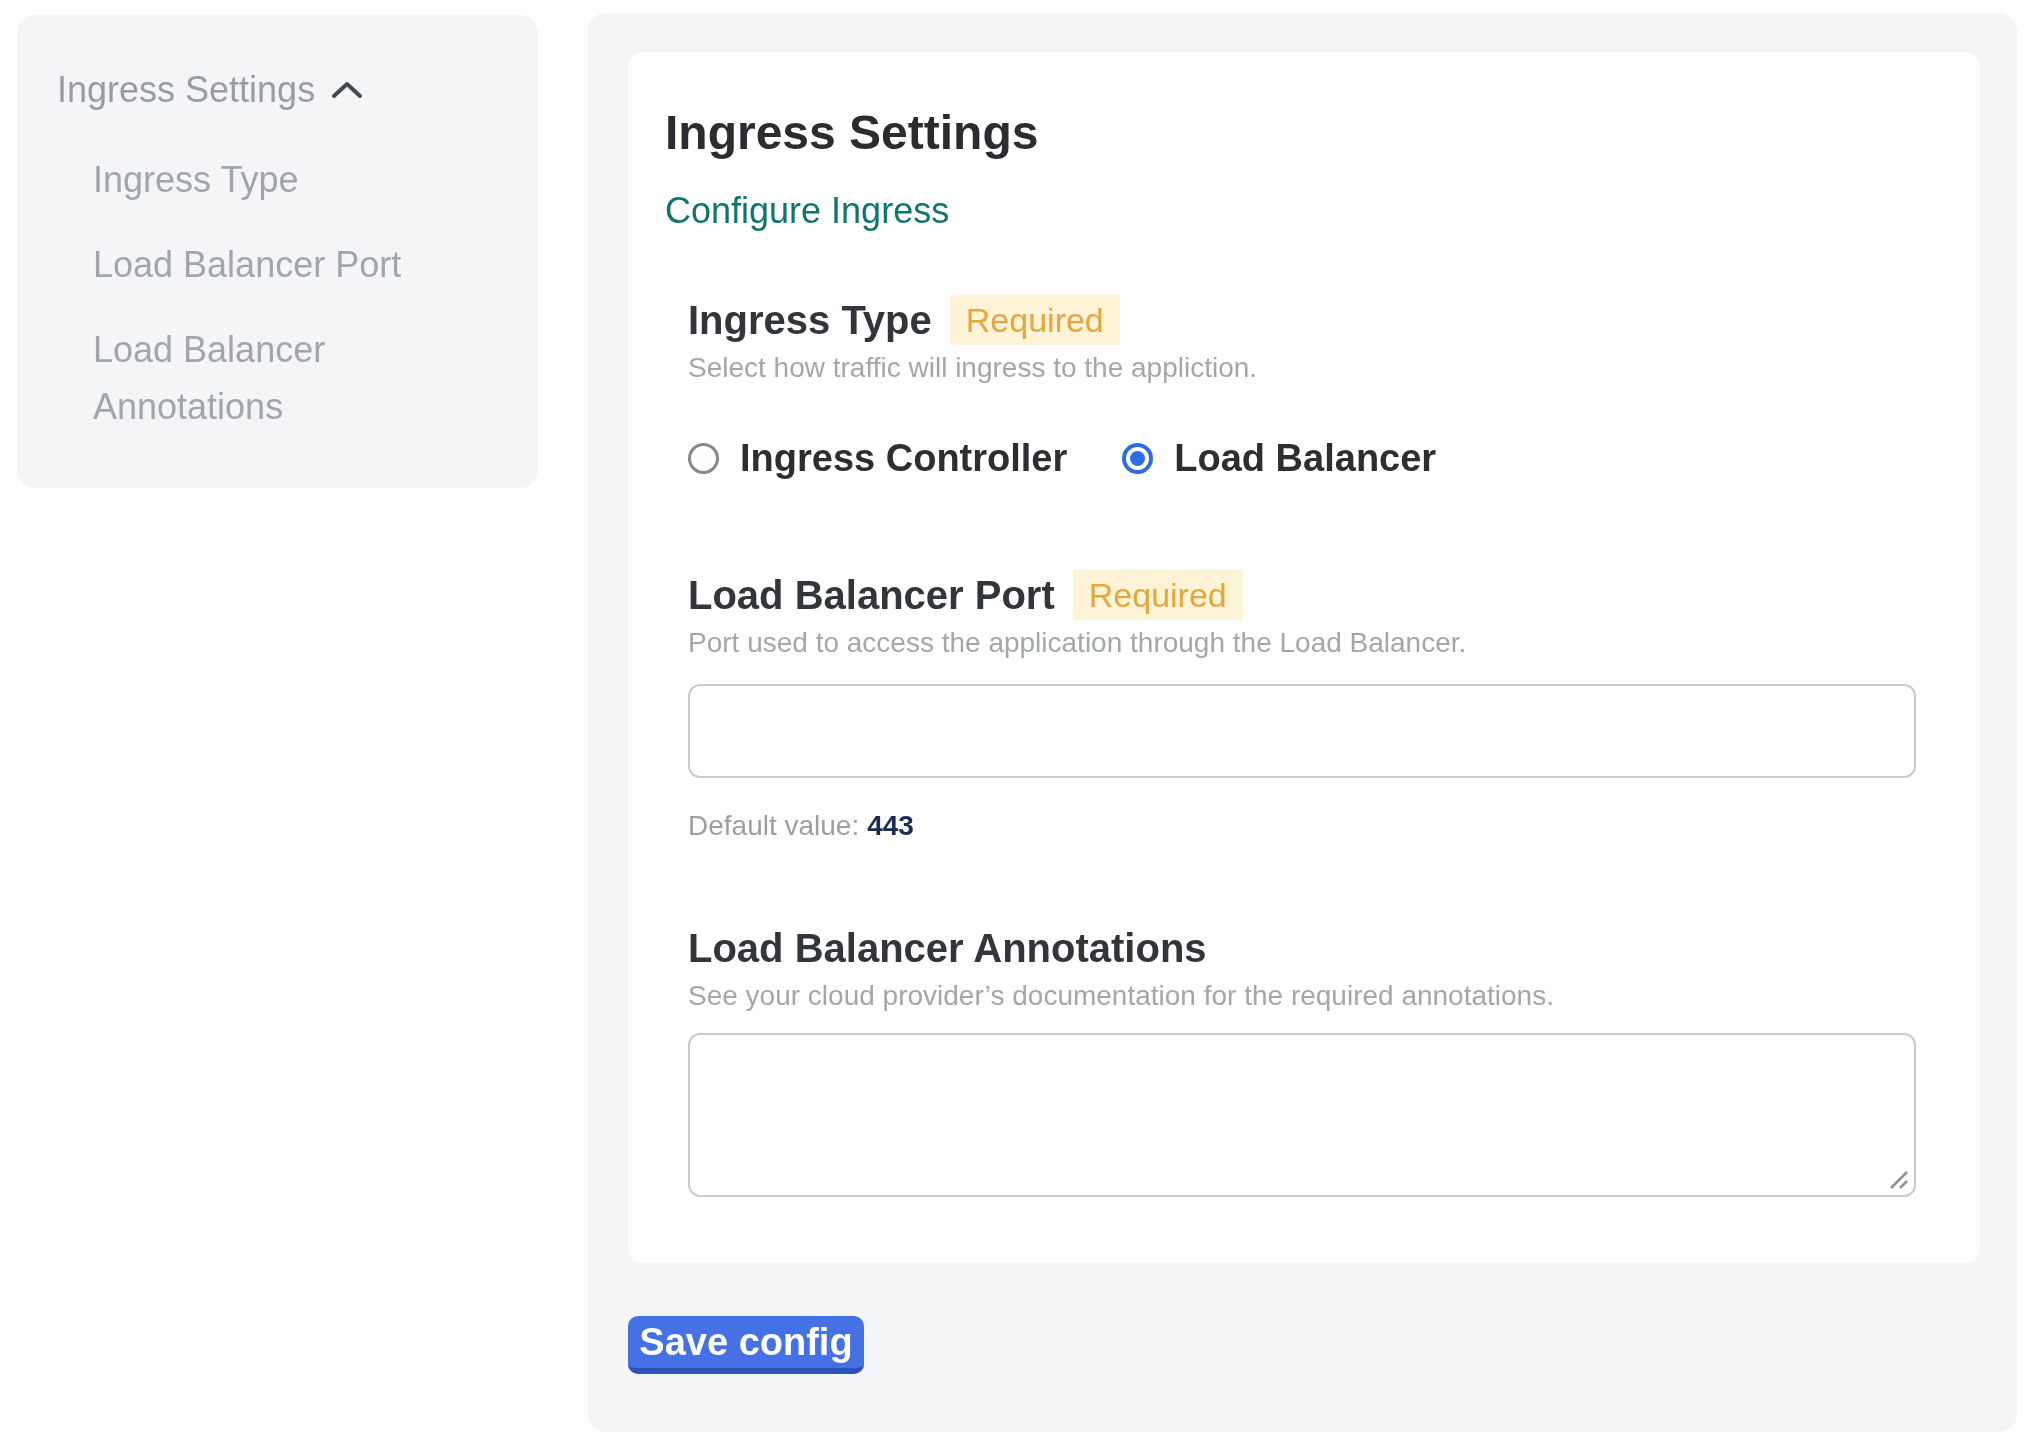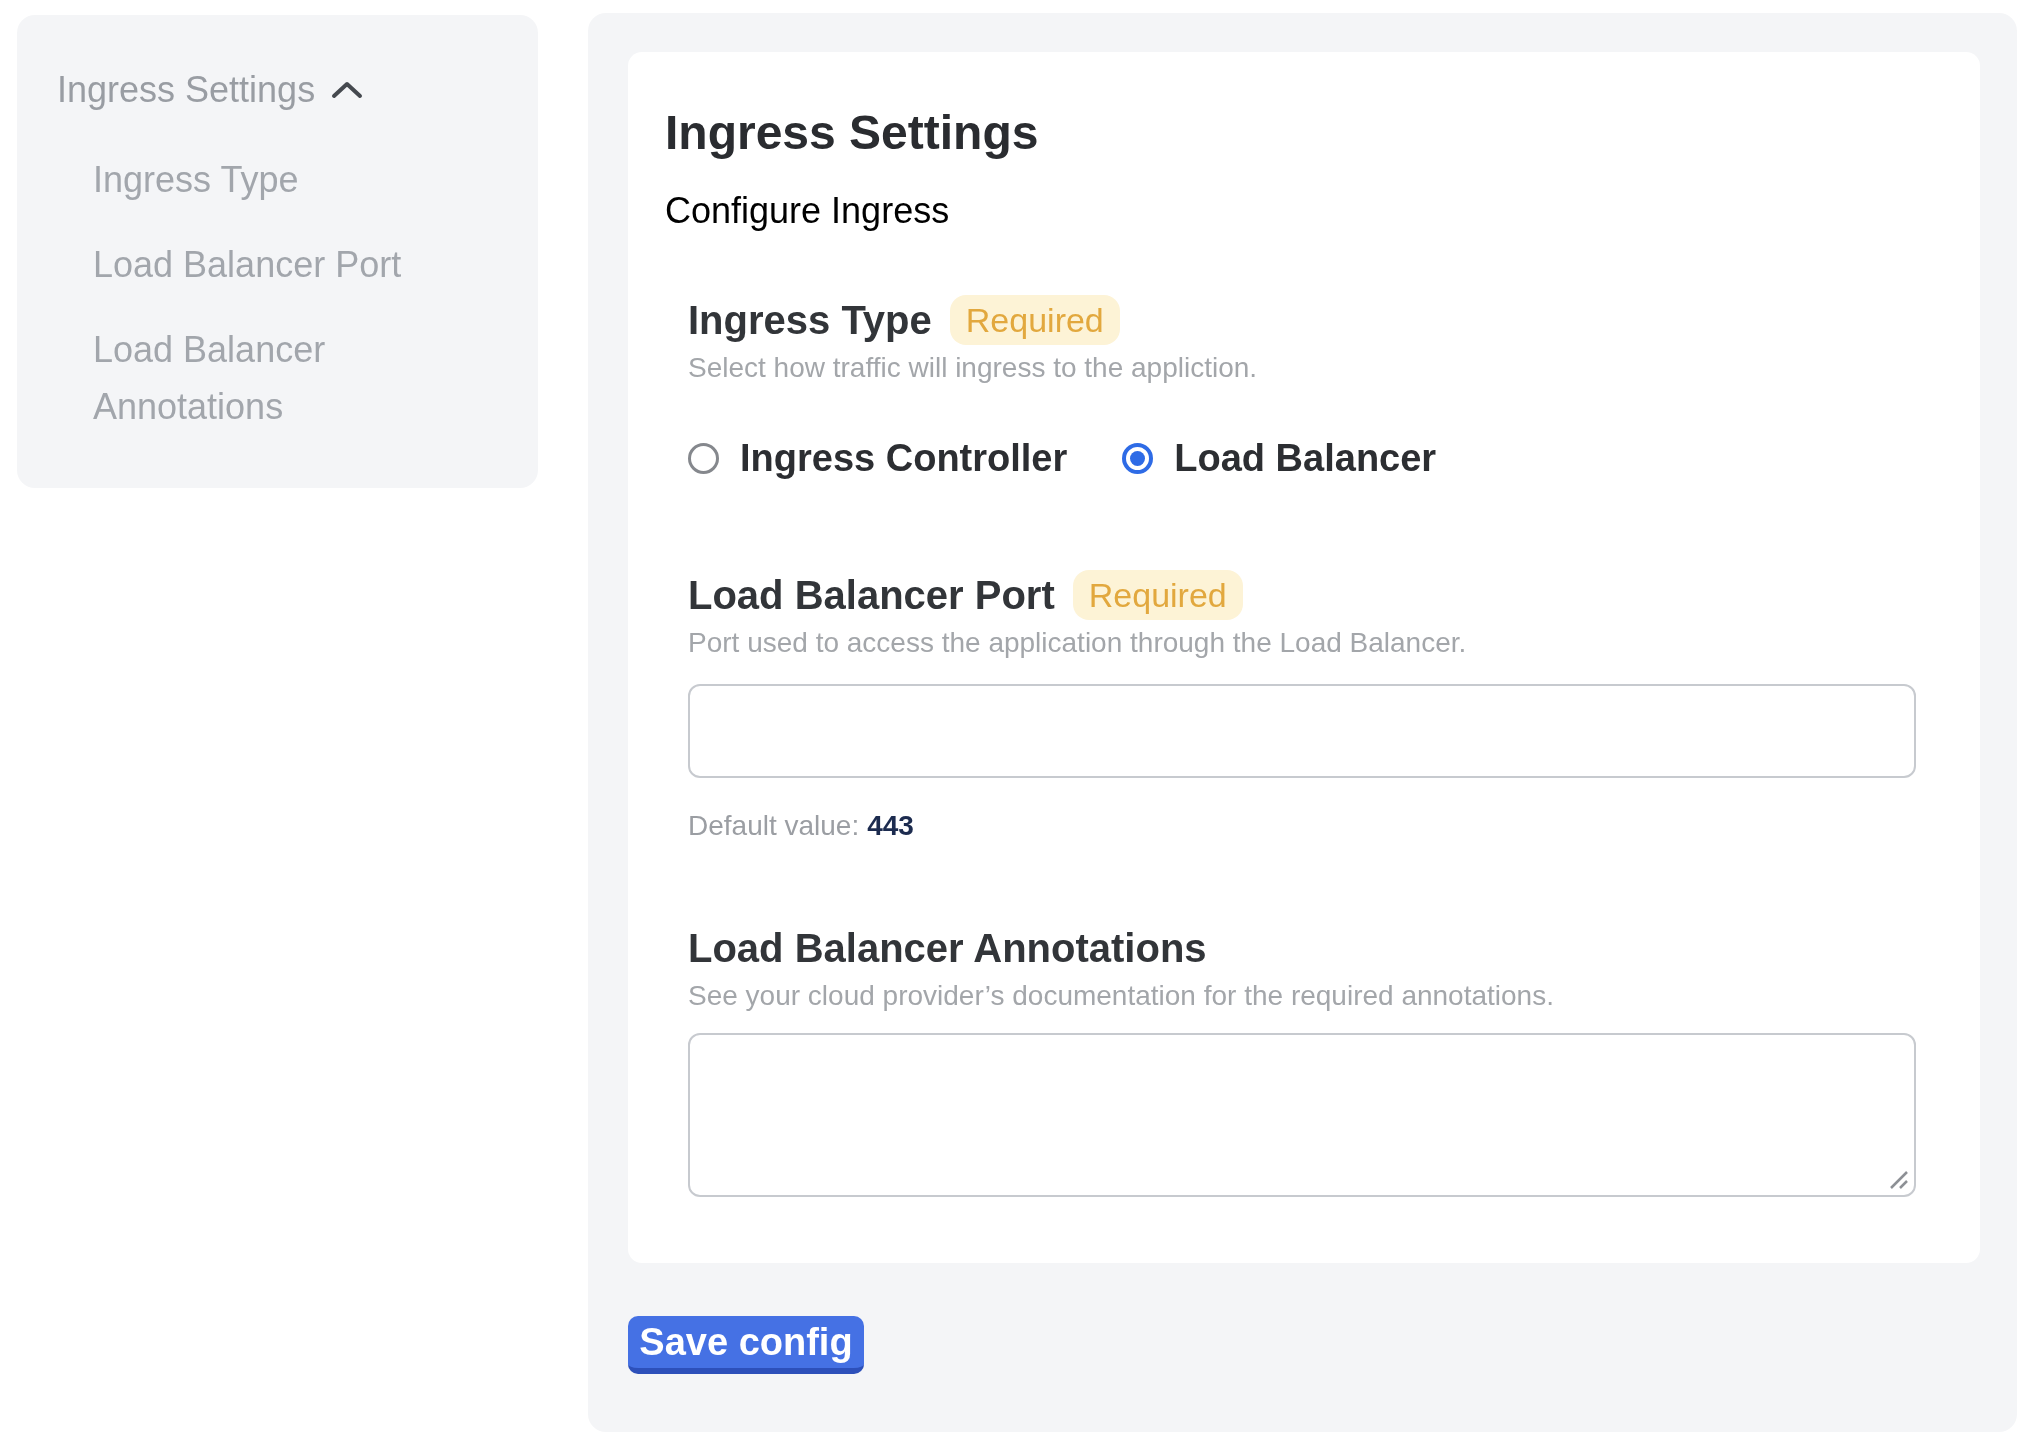--- a/index.html
+++ b/index.html
@@ -16,31 +16,31 @@
   .sidebar-item { font-size:36px; line-height:57px; color:#a2a6ac;
     margin-bottom:28px; max-width:405px; cursor:pointer; }
 
   
   .panel { position:absolute; left:588px; top:13px; width:1429px; height:1419px;
     background:#f4f5f7; border-radius:18px; }
   .card { margin:39px 37px 0 40px; width:1352px; height:1211px; background:#ffffff;
     border-radius:14px; padding:53px 64px 0 37px; overflow:hidden; }
 
   .card-title { font-size:48px; line-height:56px; font-weight:700; color:#2a2c30; }
-  .card-subtitle { margin-top:28px; font-size:36px; line-height:44px; color:#000000; }
+  .card-subtitle { margin-top:28px; font-size:36px; line-height:44px; color:#0f766e; }
 
   .section { margin-left:23px; }
   .sec-1 { margin-top:62px; }
   .sec-2 { margin-top:90px; }
   .sec-3 { margin-top:75px; }
 
   .label-row { display:flex; align-items:center; gap:18px; line-height:50px; }
   .section-label { font-size:40px; font-weight:700; color:#323539; }
   .badge { background:#fdf3d6; color:#e2a83e; font-size:34px; line-height:34px;
-    padding:8px 16px; border-radius:16px; }
+    padding:8px 16px; border-radius:0; }
   .section-desc { font-size:28px; line-height:46px; color:#a3a6aa; }
 
   
   .radio-row { margin-top:46px; display:flex; align-items:center; gap:55px; }
   .radio-option { display:flex; align-items:center; gap:21px; cursor:pointer; }
   .radio-circle { width:31px; height:31px; border-radius:50%;
     border:3px solid #85888d; background:#ffffff; flex:0 0 auto; }
   .radio-circle.selected { border:4px solid #2e6be6; display:flex;
     align-items:center; justify-content:center; }
   .radio-dot { width:15px; height:15px; border-radius:50%; background:#2e6be6; }

